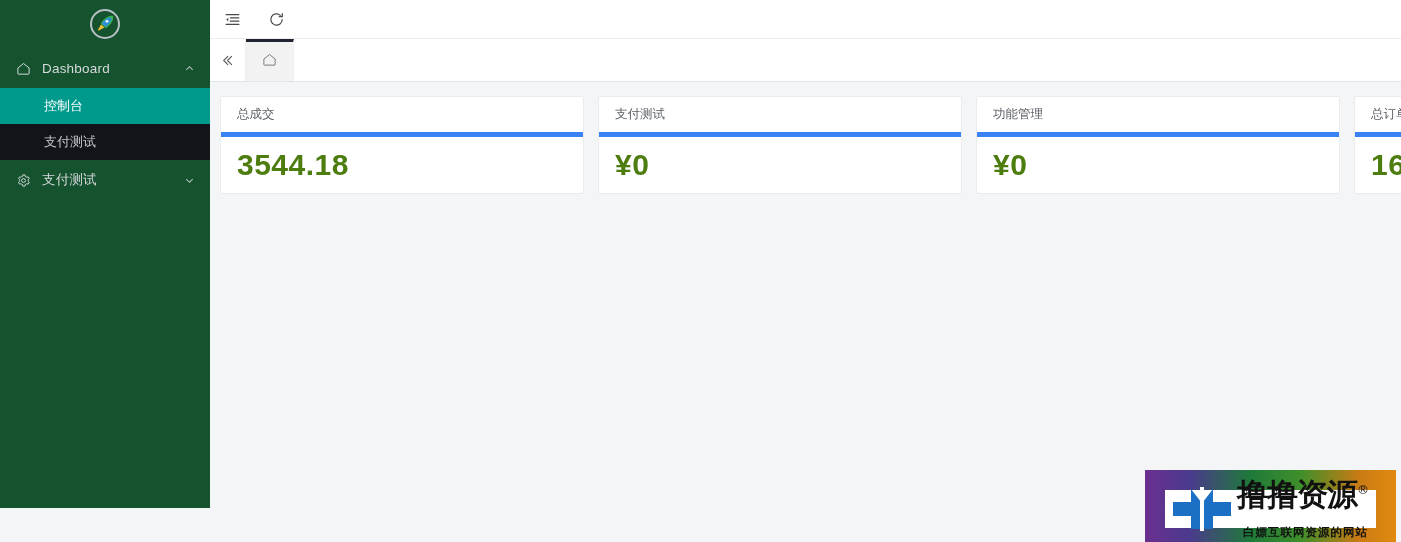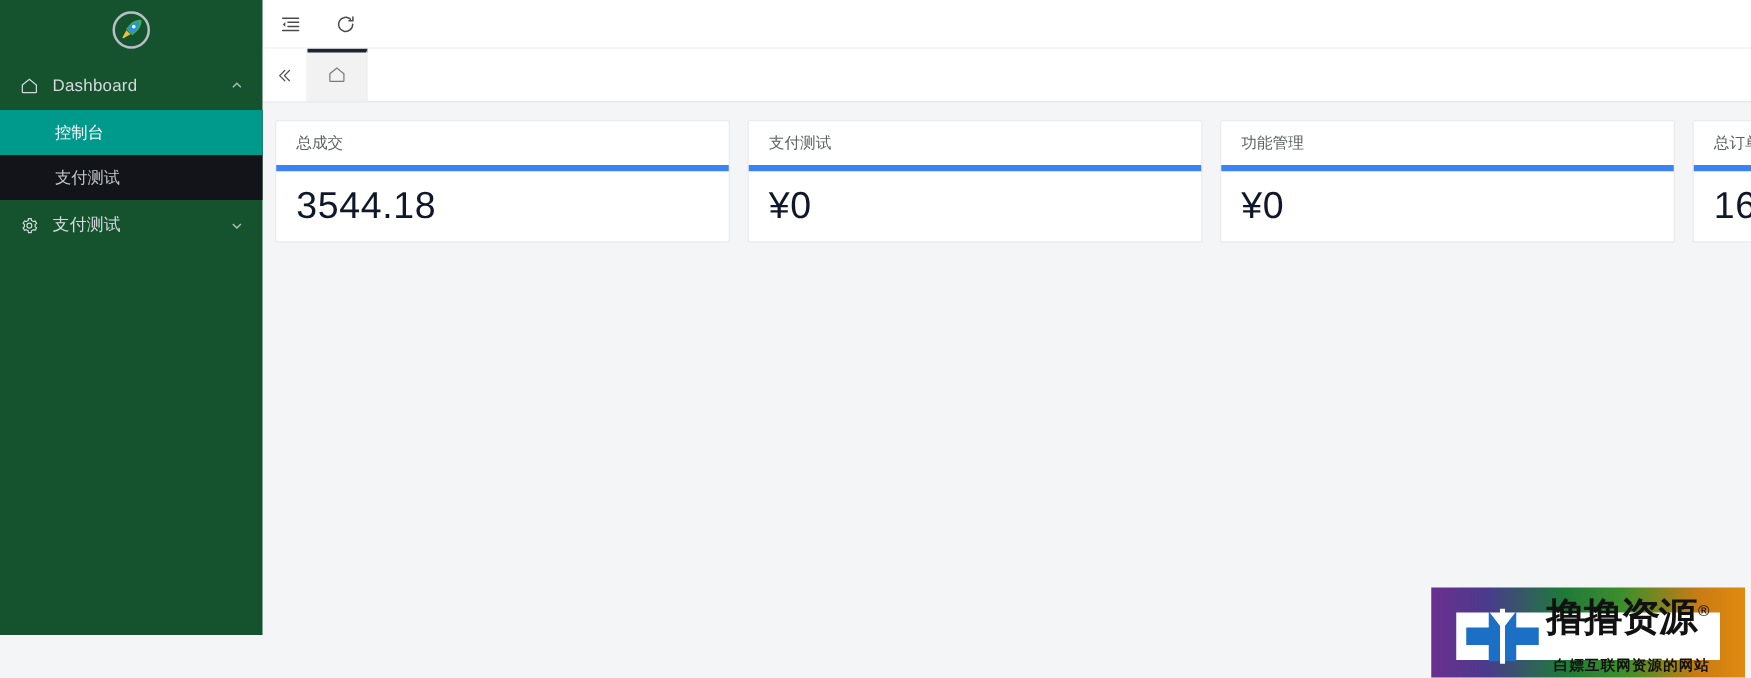--- a/index.html
+++ b/index.html
@@ -141,22 +141,22 @@
     border-bottom: 5px solid #3b82f6;
     font-size: 12.5px;
     color: #5c6066;
   }
   .stat-body {
     height: 56px;
     display: flex;
     align-items: center;
     padding: 0 16px;
     font-size: 30px;
-    color: #0f172a;
-    font-weight: 400;
+    color: #4d7c0f;
+    font-weight: 700;
     letter-spacing: .5px;
   }
 
   
   .watermark {
     position: absolute;
     left: 1145px;
     top: 470px;
     width: 251px;
     height: 78px;

